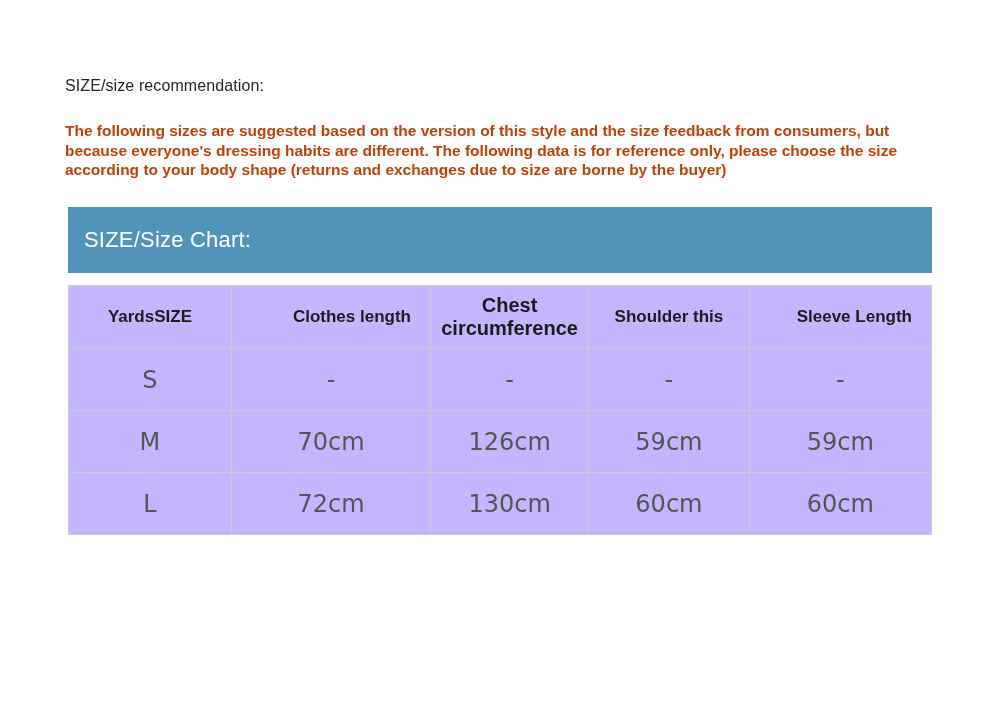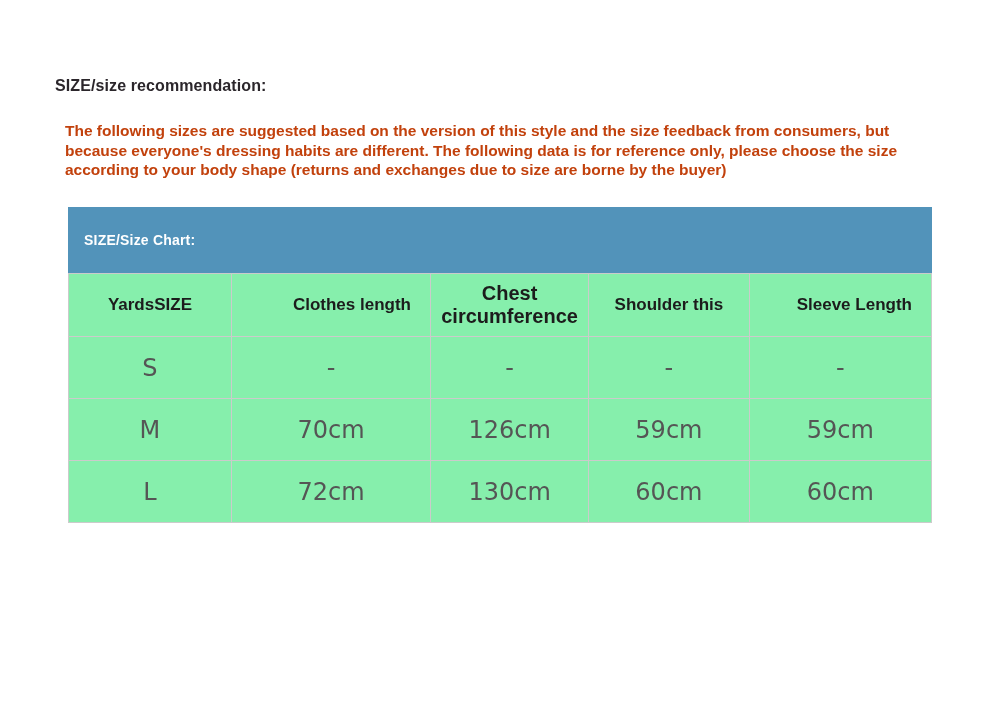--- a/index.html
+++ b/index.html
@@ -12,24 +12,24 @@
     font-family: "Liberation Sans", sans-serif;
   }
   .doc {
     position: relative;
     width: 1000px;
     height: 708px;
     background: #ffffff;
   }
   .page-heading {
     position: absolute;
-    left: 55px;
+    left: 65px;
     top: 77px;
     font-size: 16px;
-    font-weight: bold;
+    font-weight: normal;
     color: #2b262b;
     letter-spacing: 0.1px;
   }
   .intro-paragraph {
     position: absolute;
     left: 65px;
     top: 121px;
     width: 875px;
     font-size: 15.5px;
     font-weight: bold;
@@ -45,30 +45,31 @@
   .chart-title-bar {
     height: 66px;
     background: #5293ba;
     display: flex;
     align-items: center;
     padding-left: 16px;
     box-sizing: border-box;
   }
   .chart-title {
     color: #ffffff;
-    font-size: 14px;
-    font-weight: bold;
+    font-size: 22px;
+    font-weight: normal;
     letter-spacing: 0.2px;
     text-align: center;
   }
   table.size-table {
     width: 100%;
     border-collapse: collapse;
     table-layout: fixed;
-    background: #86efac;
+    background: #c4b5fd;
+    margin-top: 12px;
   }
   .size-table th,
   .size-table td {
     border: 1px solid #cbcbcb;
     text-align: center;
     vertical-align: middle;
     padding: 0;
   }
   .size-table th {
     height: 62px;

